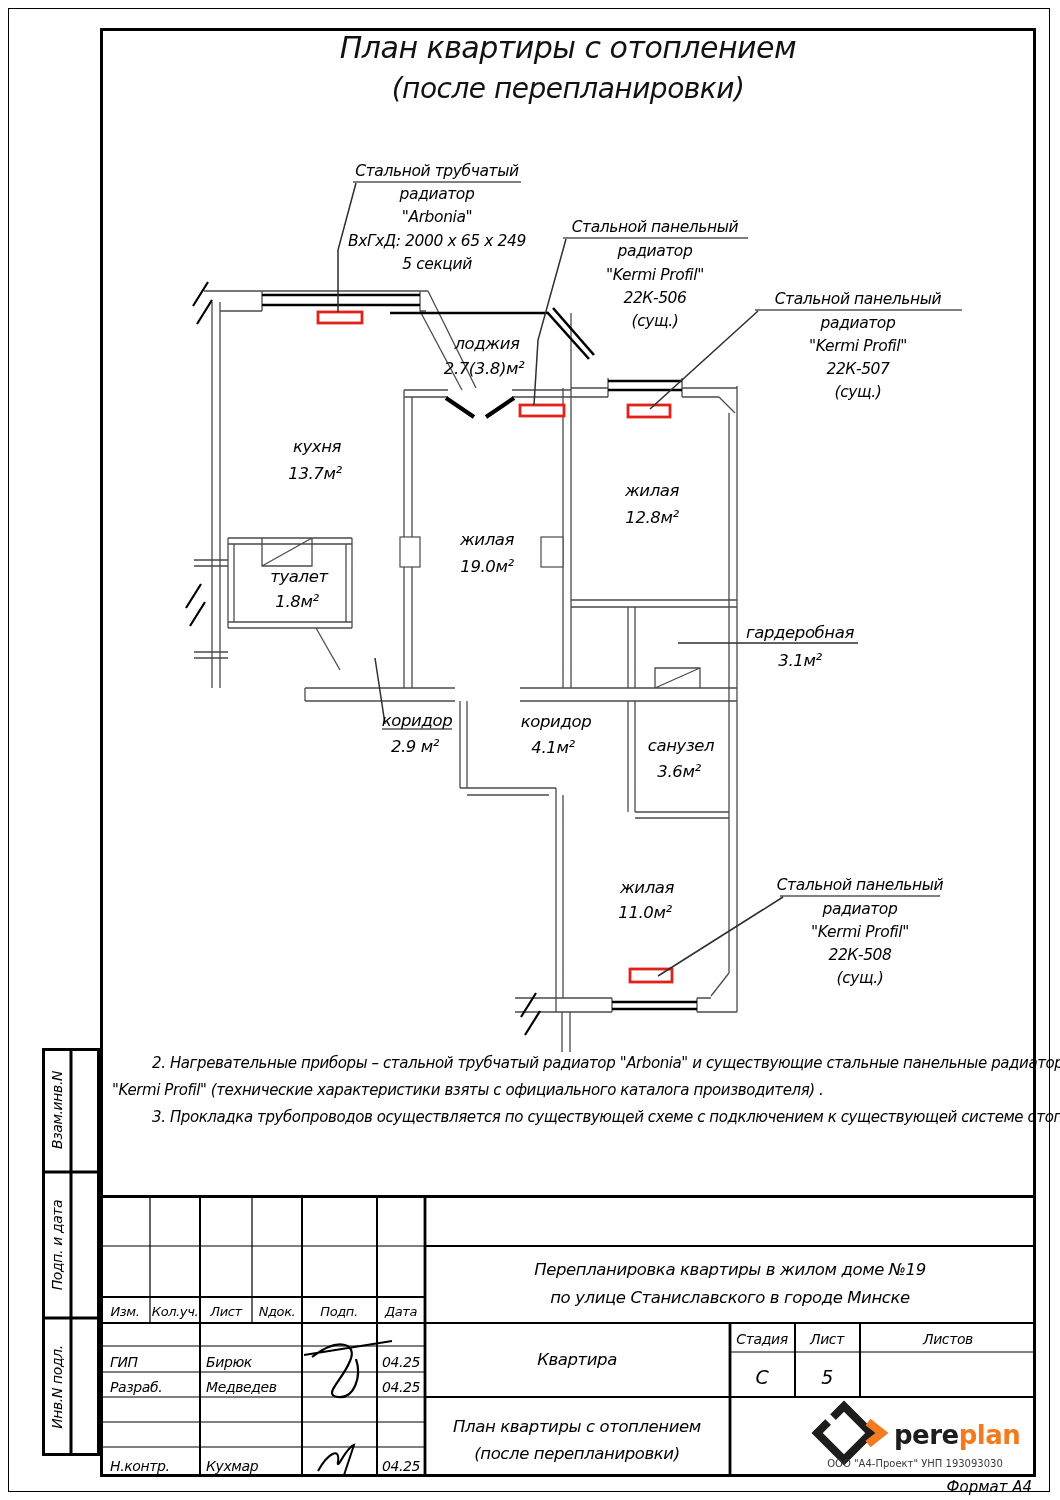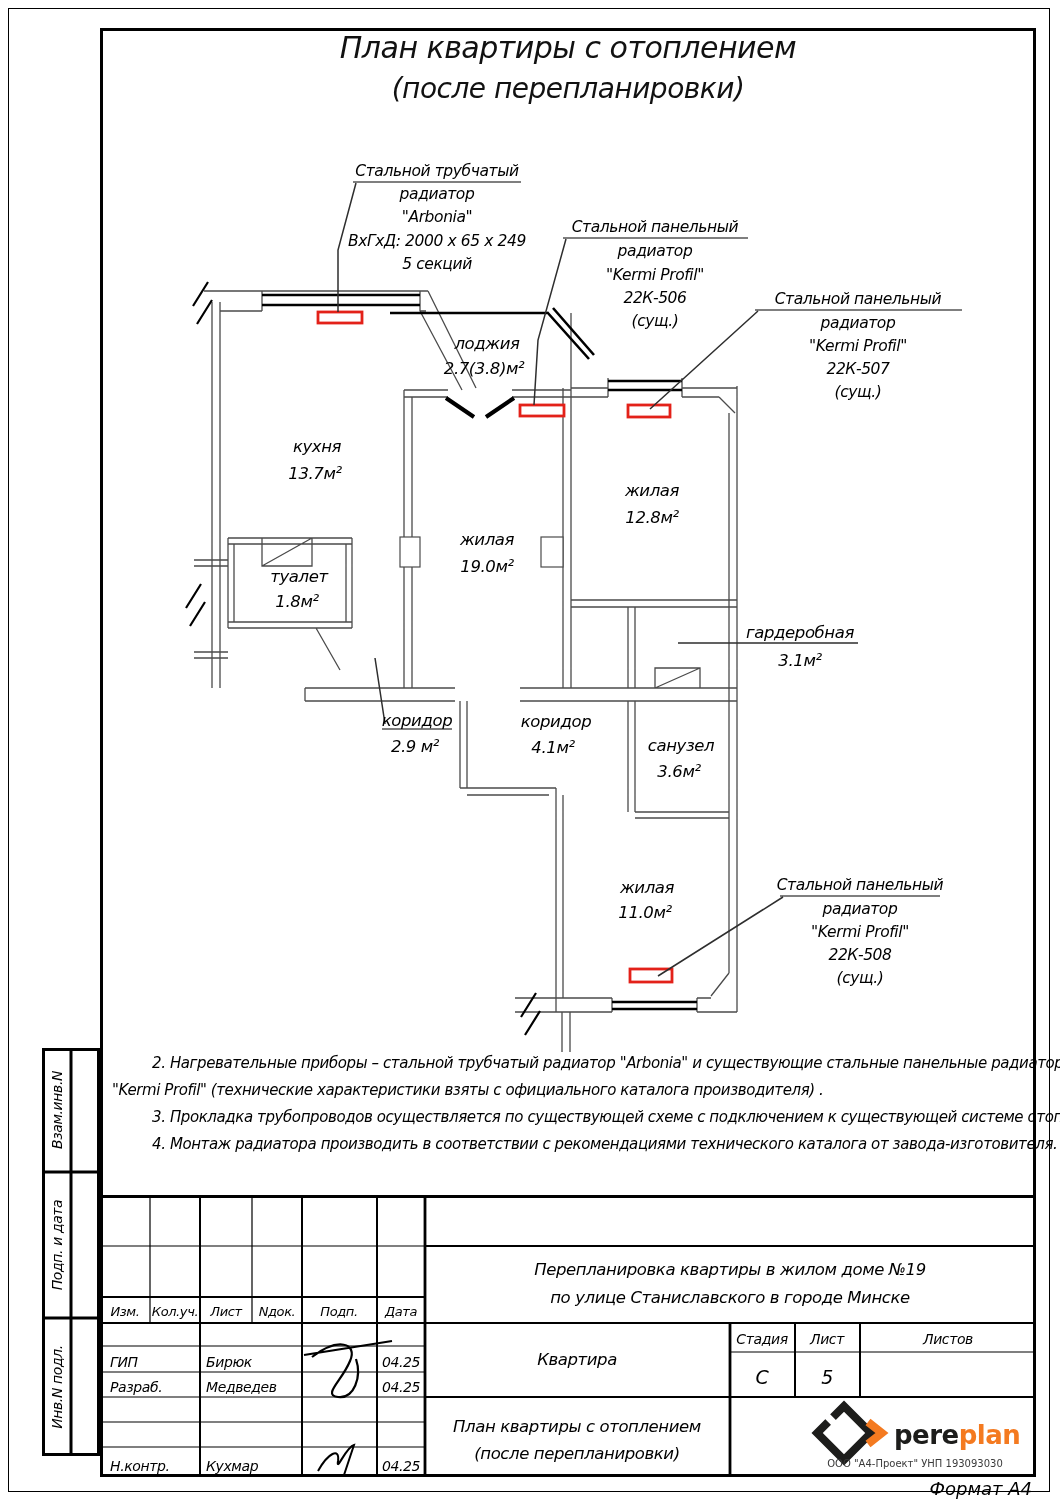--- a/index.html
+++ b/index.html
@@ -6,21 +6,21 @@
   body{width:1060px;height:1500px;position:relative;font-family:"DejaVu Sans",sans-serif;}
   .abs{position:absolute;}
   .page-border{left:8px;top:8px;width:1042px;height:1484px;border:1px solid #000;box-sizing:border-box;}
   .main-frame{left:100px;top:28px;width:936px;height:1449px;border:3px solid #000;box-sizing:border-box;}
   .drawing-title{left:100px;width:936px;text-align:center;font-style:italic;color:#111;letter-spacing:-0.5px;}
   .dt1{top:30px;font-size:30px;}
   .dt2{top:72px;font-size:28px;}
   .notes{left:112px;top:1050px;width:918px;font-style:italic;font-size:15px;line-height:27px;color:#000;letter-spacing:-0.4px;}
   .note-line{white-space:nowrap;}
   .note-indent{padding-left:40px;}
-  .format-note{left:760px;top:1478px;width:272px;text-align:right;font-style:italic;font-size:18px;color:#000;}
+  .format-note{left:760px;top:1478px;width:272px;text-align:right;font-style:italic;font-size:15px;color:#000;}
   svg text{font-family:"DejaVu Sans",sans-serif;}
   .t{font-style:italic;fill:#000;letter-spacing:-0.4px;}
   .t15{font-size:15.5px;}
   .t16{font-size:16.5px;}
   .t13{font-size:13px;}
   .t14{font-size:14px;}
   .t19{font-size:19px;}
   .brand{font-weight:bold;font-size:26px;letter-spacing:-0.5px;}
   .walls{stroke:#4b4b4b;stroke-width:1.3;fill:none;}
   .thick{stroke:#000;stroke-width:2.6;fill:none;}
@@ -155,21 +155,20 @@
     <text class="t t16" x="679" y="777" text-anchor="middle">3.6м²</text>
     <text class="t t16" x="647" y="893" text-anchor="middle">жилая</text>
     <text class="t t16" x="645" y="918" text-anchor="middle">11.0м²</text>
   </g>
 </svg>
 
 <div class="abs notes">
   <div class="note-line note-indent">2. Нагревательные приборы –  стальной трубчатый радиатор  "Arbonia" и существующие  стальные панельные радиаторы</div>
   <div class="note-line">"Kermi Profil" (технические характеристики взяты с  официального каталога производителя) .</div>
   <div class="note-line note-indent">3. Прокладка трубопроводов осуществляется по существующей схеме с подключением к существующей системе отопления;</div>
-  <div class="note-line note-indent">4. Монтаж радиатора производить в соответствии с рекомендациями технического каталога от завода-изготовителя.</div>
 </div>
 
 <svg class="abs" style="left:100px;top:1195px;" width="936" height="282" viewBox="0 0 936 282">
   <rect x="1.5" y="1.5" width="933" height="279" fill="none" stroke="#000" stroke-width="3"></rect>
   <path class="stampline" stroke-width="1.2" d="
     M50,0 V128 M152,0 V128
     M0,51 H325 M0,151 H325 M0,177 H325 M0,202 H325 M0,227 H325 M0,252 H325
     M630,157 H936"></path>
   <path class="stampline" stroke-width="2" d="
     M100,0 V282 M202,0 V282 M277,0 V282

